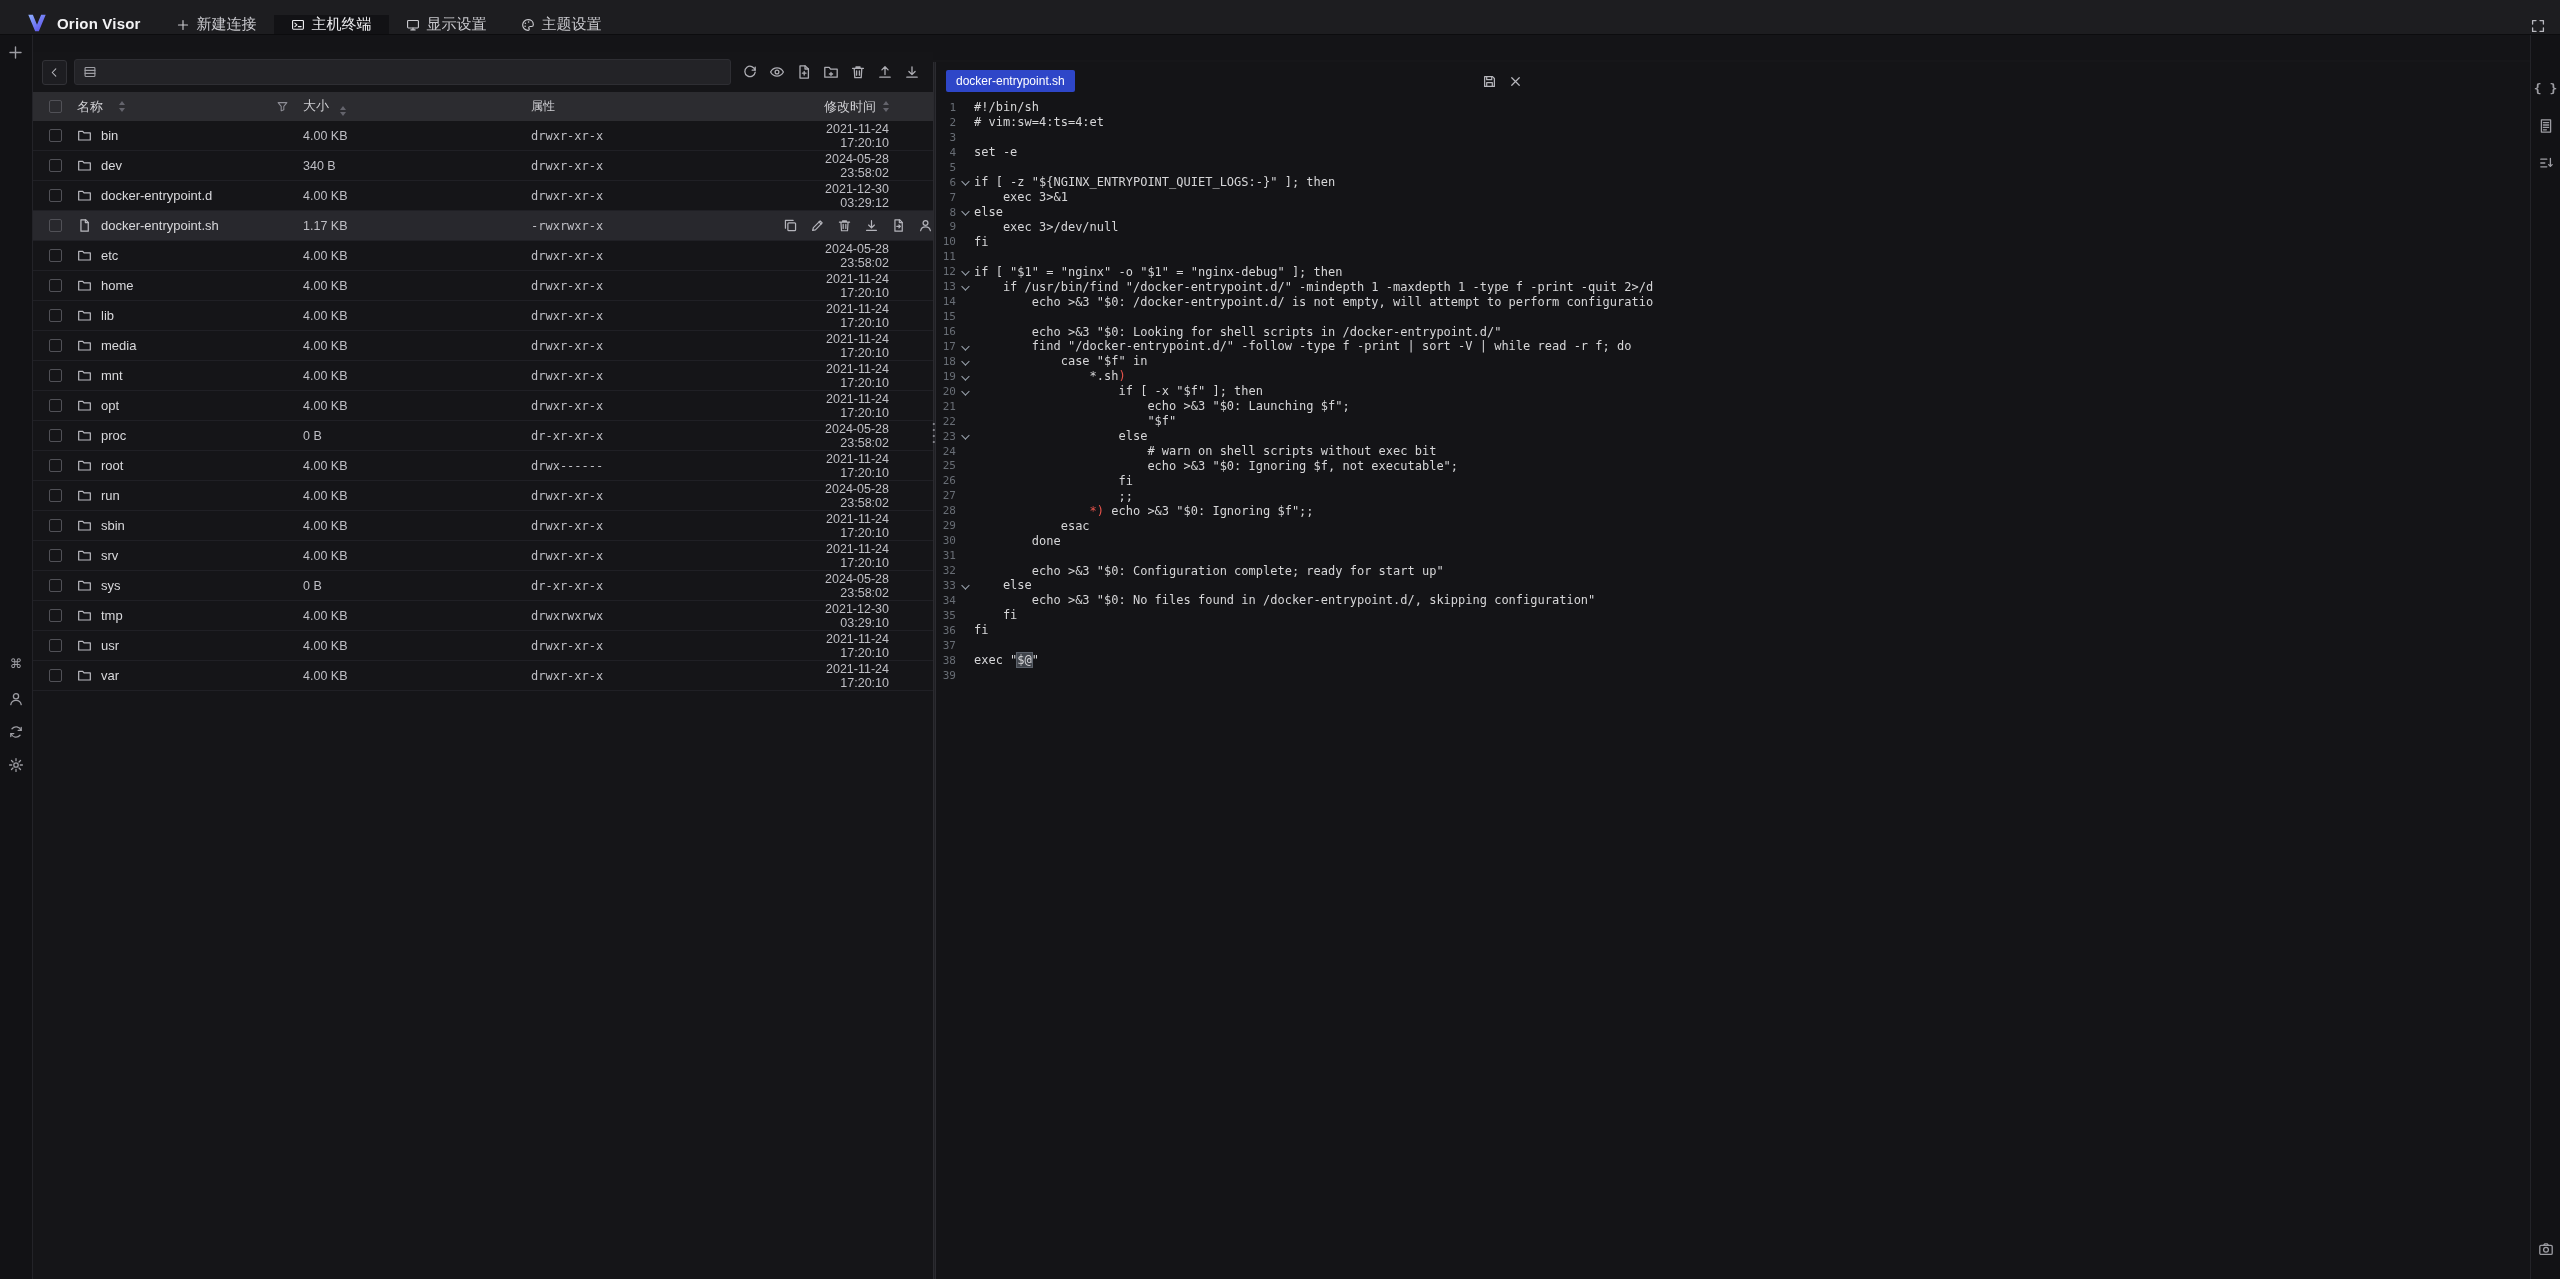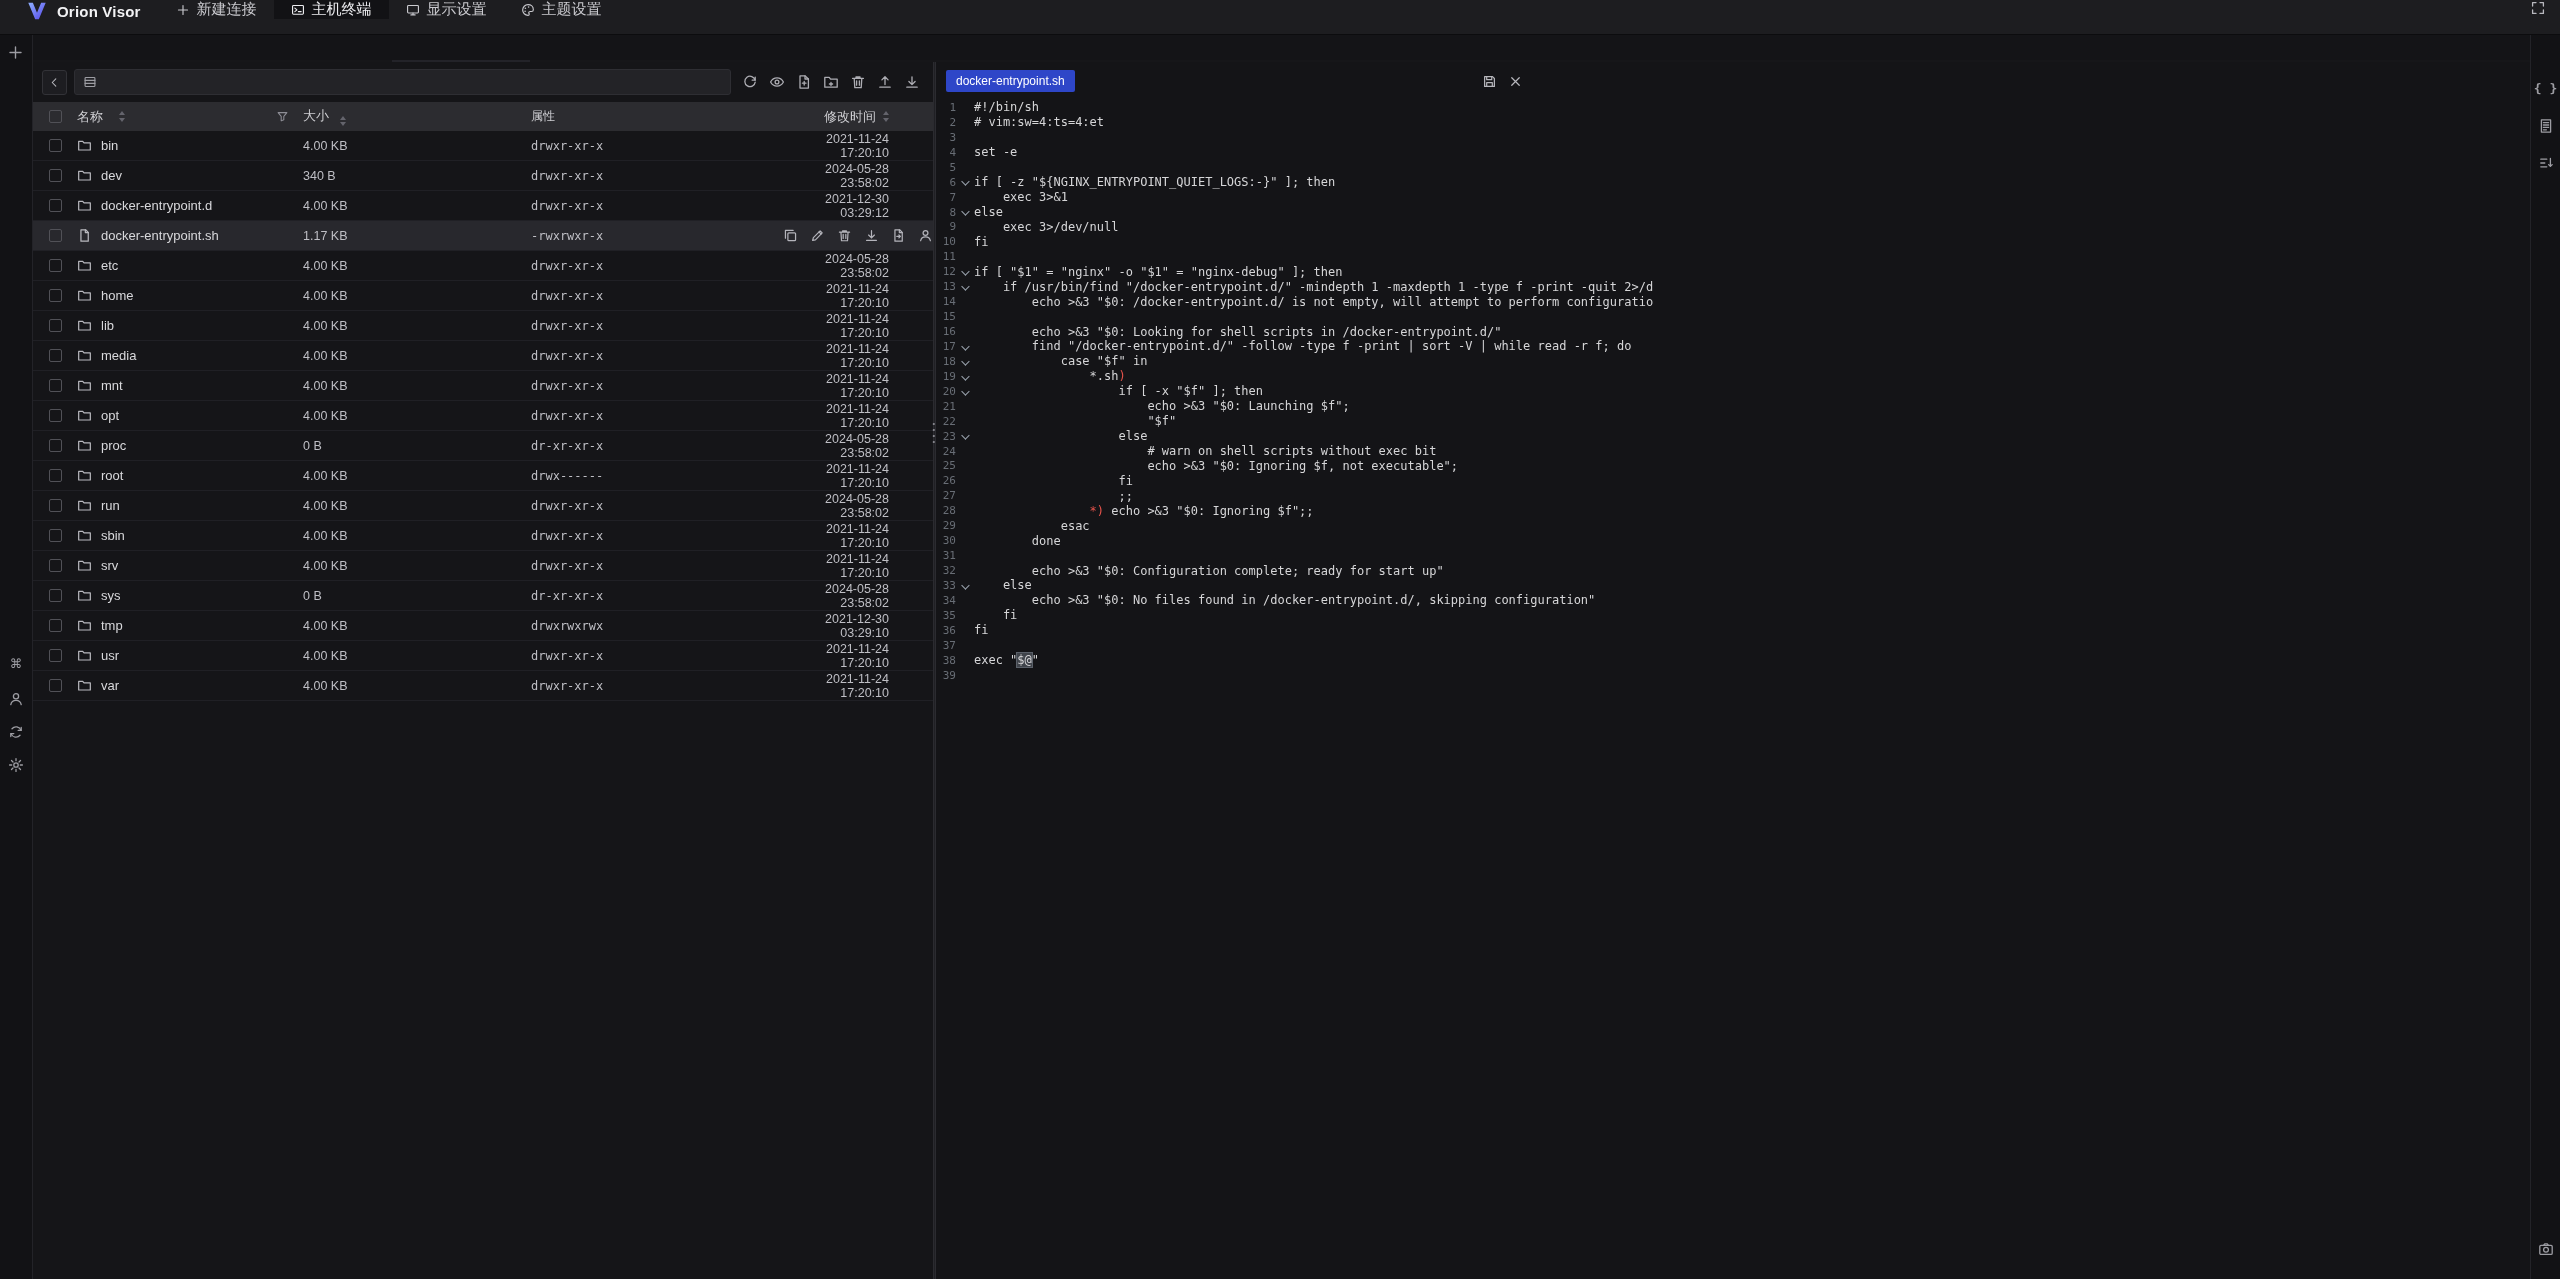--- a/index.html
+++ b/index.html
@@ -10,21 +10,21 @@
     font-family:"Liberation Sans","DejaVu Sans",sans-serif;
     color:#d6d6d9;
     -webkit-font-smoothing:antialiased;
   }
   svg { display:block; }
 
   
   .navbar {
     position:absolute; left:0; top:0; width:2560px; height:35px;
     background:#1d1d20; border-bottom:1px solid #0c0c0e;
-    display:flex; align-items:flex-start;
+    display:flex; align-items:flex-end;
   }
   .brand { display:flex; align-items:center; gap:9px; padding:0 18px 0 26px; }
   .brand-text { font-size:15px; font-weight:bold; color:#f2f2f4; letter-spacing:.2px; }
   .menus { display:flex; align-items:stretch; }
   .menu-item {
     display:flex; align-items:center; gap:7px; padding:0 17px;
     font-size:15px; color:#c9c9ce; cursor:pointer;
   }
   .menu-item.active { background:#121215; color:#ececef; }
   .nav-right { margin-left:auto; display:flex; align-items:center; padding-right:14px; color:#b9b9bf; }
@@ -53,21 +53,21 @@
   .term-tab {
     display:flex; align-items:center; gap:8px; padding:0 15px;
     font-size:12.5px; color:#b4b4ba; border-bottom:2px solid transparent; cursor:pointer;
     white-space:nowrap;
   }
   .term-tab.active { background:#232329; color:#c4b5fd; }
   .tab-plus { align-self:center; margin-left:13px; color:#9d9da3; cursor:pointer; }
   .tabbar-close { position:absolute; left:1477px; top:50%; transform:translateY(-50%); color:#b4b4ba; cursor:pointer; }
 
   
-  .sftp { position:absolute; left:33px; top:62px; width:900px; bottom:0; background:#151518; }
+  .sftp { position:absolute; left:33px; top:52px; width:900px; bottom:0; background:#151518; }
   .sftp-toolbar { height:40px; display:flex; align-items:center; gap:7px; padding:0 9px; }
   .back-btn {
     width:25px; height:25px; flex:none; border:1px solid #323237; border-radius:3px;
     background:#1d1d21; color:#b7b7bd; display:flex; align-items:center; justify-content:center; cursor:pointer;
   }
   .path-input {
     flex:1; height:26px; background:#232327; border:1px solid #2e2e33; border-radius:3px;
     display:flex; align-items:center; padding:0 8px; color:#9d9da3; cursor:text;
   }
   .tool-icons { display:flex; align-items:center; gap:9px; padding:0 3px; color:#adadb3; }

